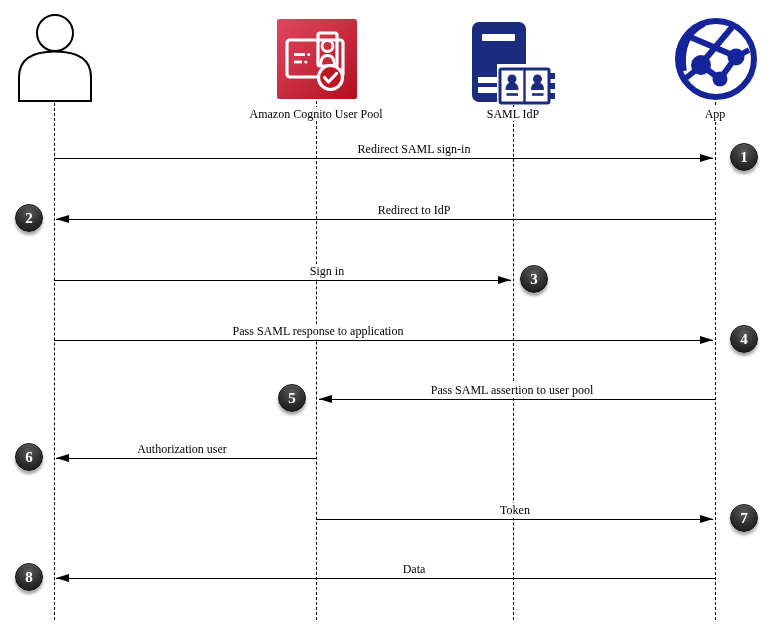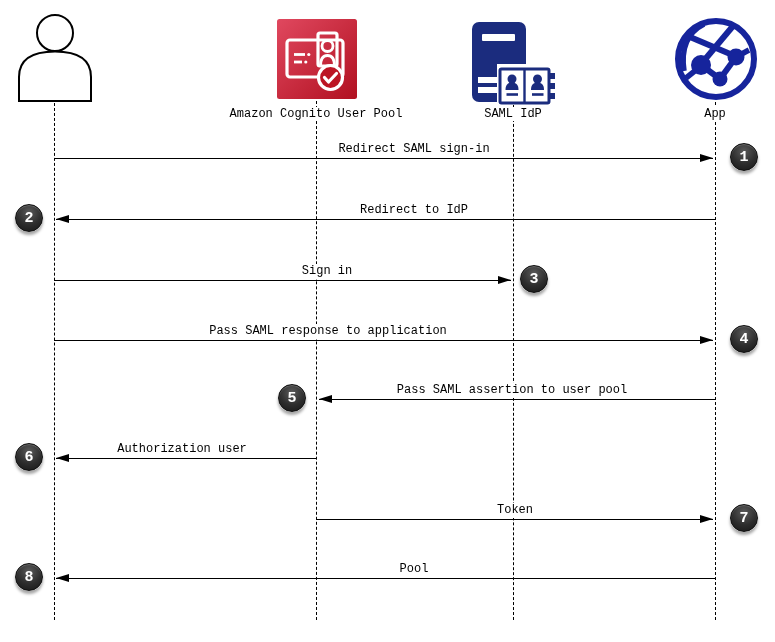--- a/index.html
+++ b/index.html
@@ -1,18 +1,18 @@
 <!DOCTYPE html>
 <html><head>
 <meta charset="utf-8">
 <style>
   html,body{margin:0;padding:0;background:#fff;}
   .stage{
     position:relative;width:775px;height:642px;background:#ffffff;overflow:hidden;
-    font-family:Liberation Mono, monospace;color:#000;
+    font-family:Liberation Serif, serif;color:#000;
   }
   .lifeline{position:absolute;width:0;border-left:1.4px dashed #000;}
   .actor-icon{position:absolute;}
   .actor-label{
     position:absolute;transform:translateX(-50%);font-size:12px;line-height:14px;
     background:#fff;padding:0 3px;white-space:nowrap;text-align:center;
   }
   .arrow-line{position:absolute;height:0;border-top:1.6px solid #000;}
   .head-r{position:absolute;width:0;height:0;border-top:4.5px solid transparent;
     border-bottom:4.5px solid transparent;border-left:13px solid #000;}
@@ -130,21 +130,21 @@
   <div>
     <div class="arrow-line" style="left:54px;top:280px;width:457px"></div>
     <div class="head-r" style="left:498px;top:276px"></div>
     <span class="msg-label" style="left:327px;top:264px">Sign in</span>
     <div class="badge" style="left:520px;top:265px">3</div>
   </div>
 
   <div>
     <div class="arrow-line" style="left:54px;top:340px;width:659px"></div>
     <div class="head-r" style="left:700px;top:336px"></div>
-    <span class="msg-label" style="left:328px;top:324px">Pass SAML response to application</span>
+    <span class="msg-label" style="left:318px;top:324px">Pass SAML response to application</span>
     <div class="badge" style="left:730px;top:325px">4</div>
   </div>
 
   <div>
     <div class="arrow-line" style="left:319px;top:399px;width:396px"></div>
     <div class="head-l" style="left:319px;top:395px"></div>
     <span class="msg-label" style="left:512px;top:383px">Pass SAML assertion to user pool</span>
     <div class="badge" style="left:278px;top:384px">5</div>
   </div>
 
@@ -158,17 +158,17 @@
   <div>
     <div class="arrow-line" style="left:316px;top:519px;width:397px"></div>
     <div class="head-r" style="left:700px;top:515px"></div>
     <span class="msg-label" style="left:515px;top:503px">Token</span>
     <div class="badge" style="left:730px;top:504px">7</div>
   </div>
 
   <div>
     <div class="arrow-line" style="left:56px;top:578px;width:659px"></div>
     <div class="head-l" style="left:56px;top:574px"></div>
-    <span class="msg-label" style="left:414px;top:562px">Pool</span>
+    <span class="msg-label" style="left:414px;top:562px">Data</span>
     <div class="badge" style="left:15px;top:563px">8</div>
   </div>
 
 </div>
 
 </body></html>

